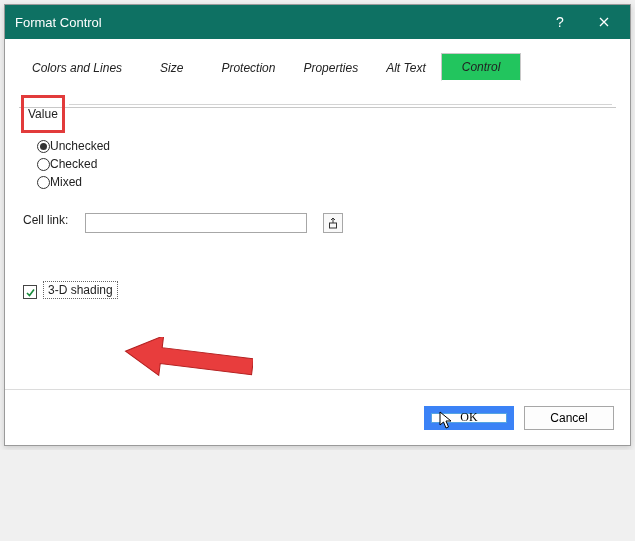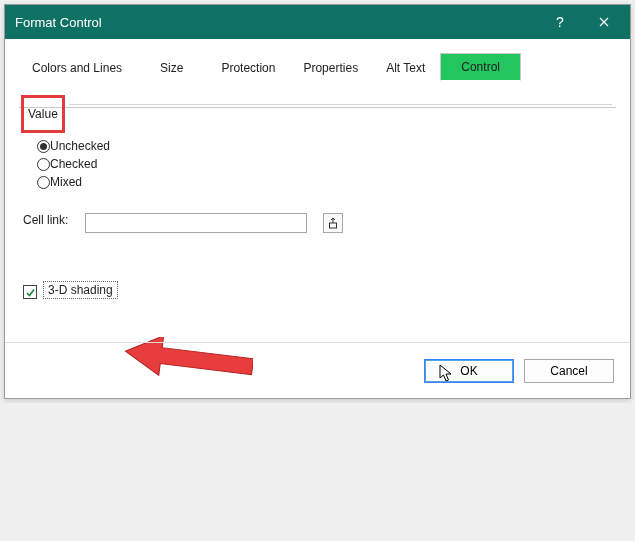--- a/index.html
+++ b/index.html
@@ -1,18 +1,18 @@
 <!DOCTYPE html>
 <html><head>
 <meta charset="utf-8">
 <style>
   * { box-sizing: border-box; margin: 0; padding: 0; font-family: "Segoe UI", Tahoma, sans-serif; }
   body { background: #f0f0f0; padding: 4px; }
   .window {
-    width: 627px; height: 395px;
+    width: 627px; height: 442px;
     background: #ffffff;
     border: 1px solid #9a9a9a;
     display: flex; flex-direction: column;
     box-shadow: 0 2px 6px rgba(0,0,0,0.15);
   }
   .titlebar {
     height: 34px; background: #0e7163;
     display: flex; align-items: center; padding: 0 4px 0 10px;
     color: #ffffff; font-size: 13px;
   }
@@ -73,21 +73,21 @@
   }
   .arrow-svg { position:absolute; left:118px; top:256px; }
   .footer {
     height:56px; border-top:1px solid #dcdcdc; display:flex; align-items:center; justify-content:flex-end;
     padding: 0 16px; gap: 10px;
   }
   .btn {
     width: 90px; height: 24px; font-size:12px; background:#fdfdfd; border:1px solid #a7a7a7;
     display:flex; align-items:center; justify-content:center;
   }
-  .btn.primary { border:1px solid #3b82f6; box-shadow: inset 0 0 0 1px #0078d4aa; }
+  .btn.primary { border:7px solid #3b82f6; box-shadow: inset 0 0 0 1px #0078d4aa; font-family: Liberation Serif, serif; }
   .radio {
     width:13px; height:13px; border:1px solid #333; border-radius:50%;
     display:flex; align-items:center; justify-content:center; background:#fff;
   }
   .radio .dot { width:7px; height:7px; background:#333; border-radius:50%; }
   .cursor-svg { position:absolute; left:434px; bottom:14px; pointer-events:none; width:16px; height:20px; }
 </style>
 </head>
 <body>
 
@@ -95,21 +95,21 @@
   <div class="titlebar">
     <span class="title">Format Control</span>
     <div class="tb-btn">?</div>
     <div class="tb-btn">
       <svg width="10" height="10" viewBox="0 0 10 10">
           <path d="M1 1 L9 9 M9 1 L1 9" stroke="#fff" stroke-width="1.3"></path>
         </svg>
     </div>
   </div>
 
-  <div style="position:relative;">
+  <div style="position:relative;font-style:italic;">
     <div class="tabbar">
       <div class="tab">Colors and Lines</div>
       <div class="tab" style="padding-left:22px;padding-right:22px">Size</div>
       <div class="tab">Protection</div>
       <div class="tab">Properties</div>
       <div class="tab">Alt Text</div>
       <div class="tab active redbox" style="padding-left:20px;padding-right:20px">Control</div>
     </div>
     <div class="tab-line"></div>
   </div>

